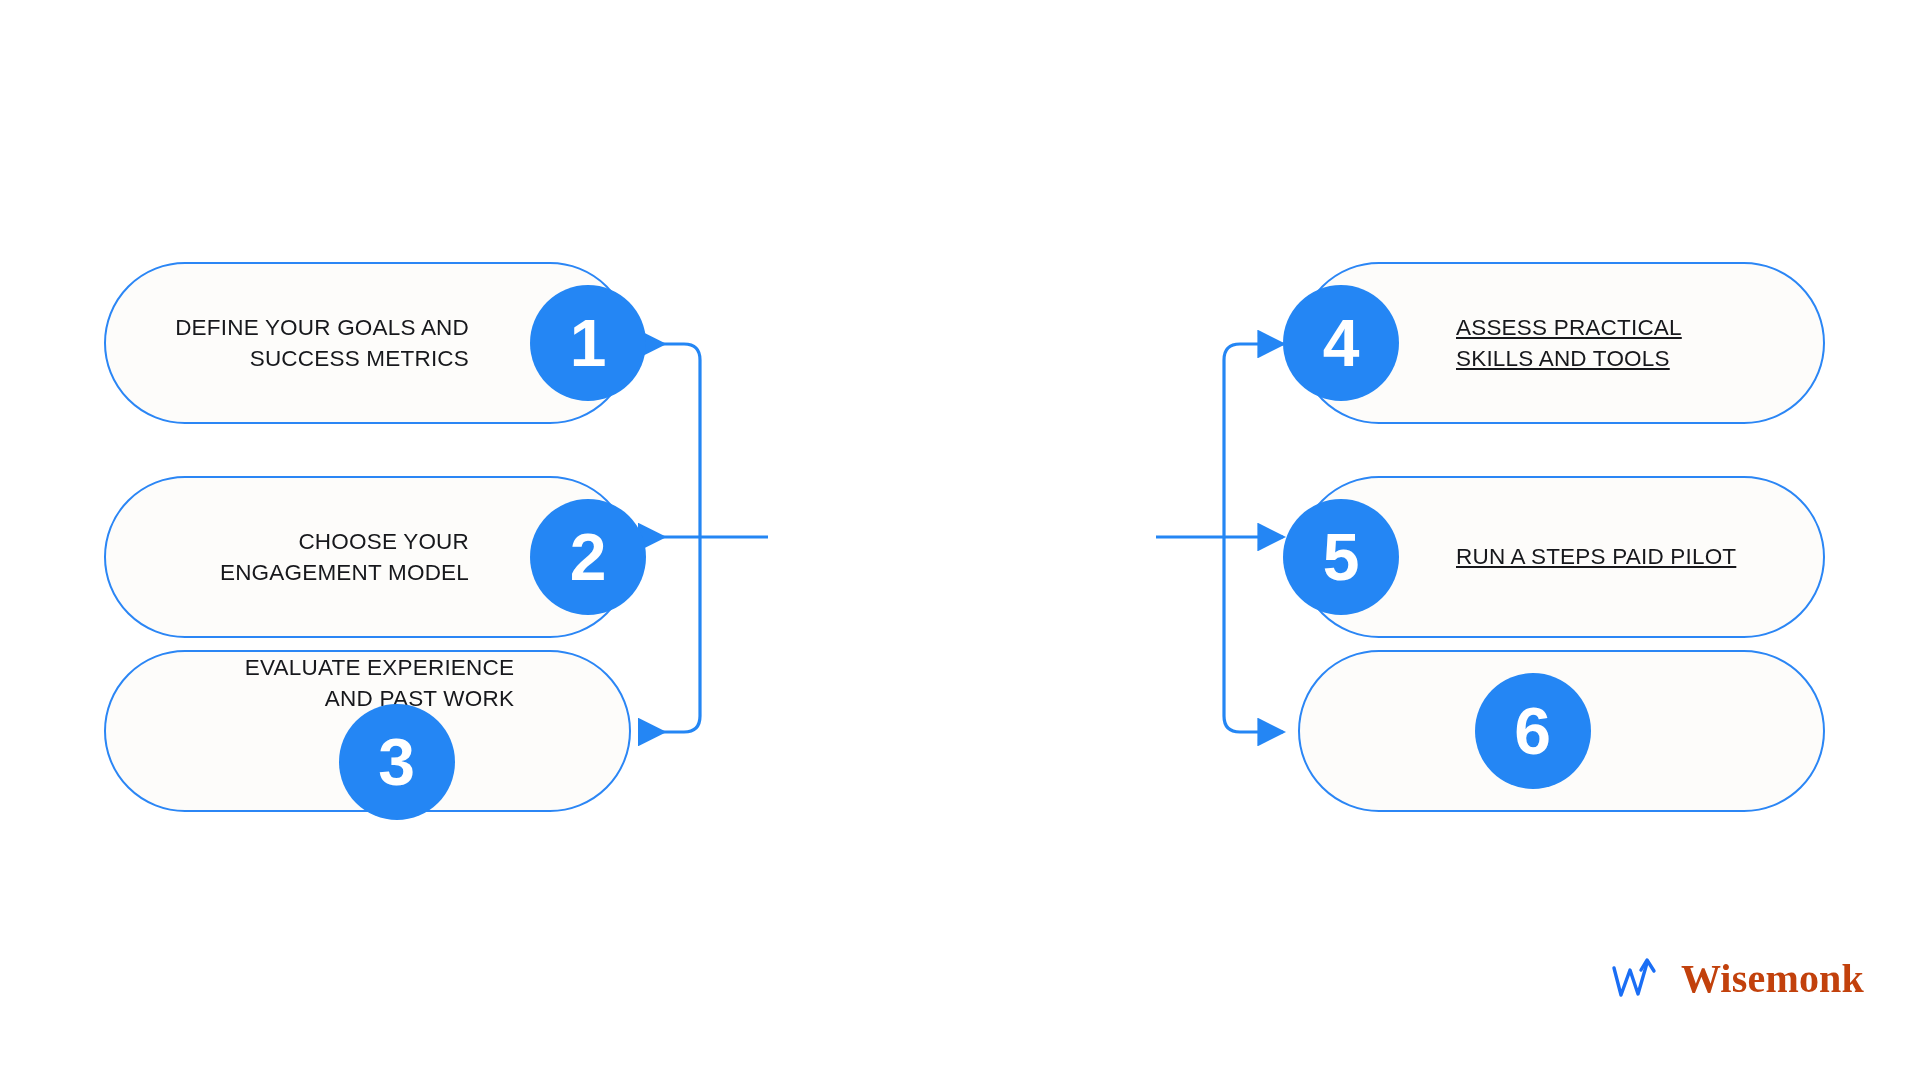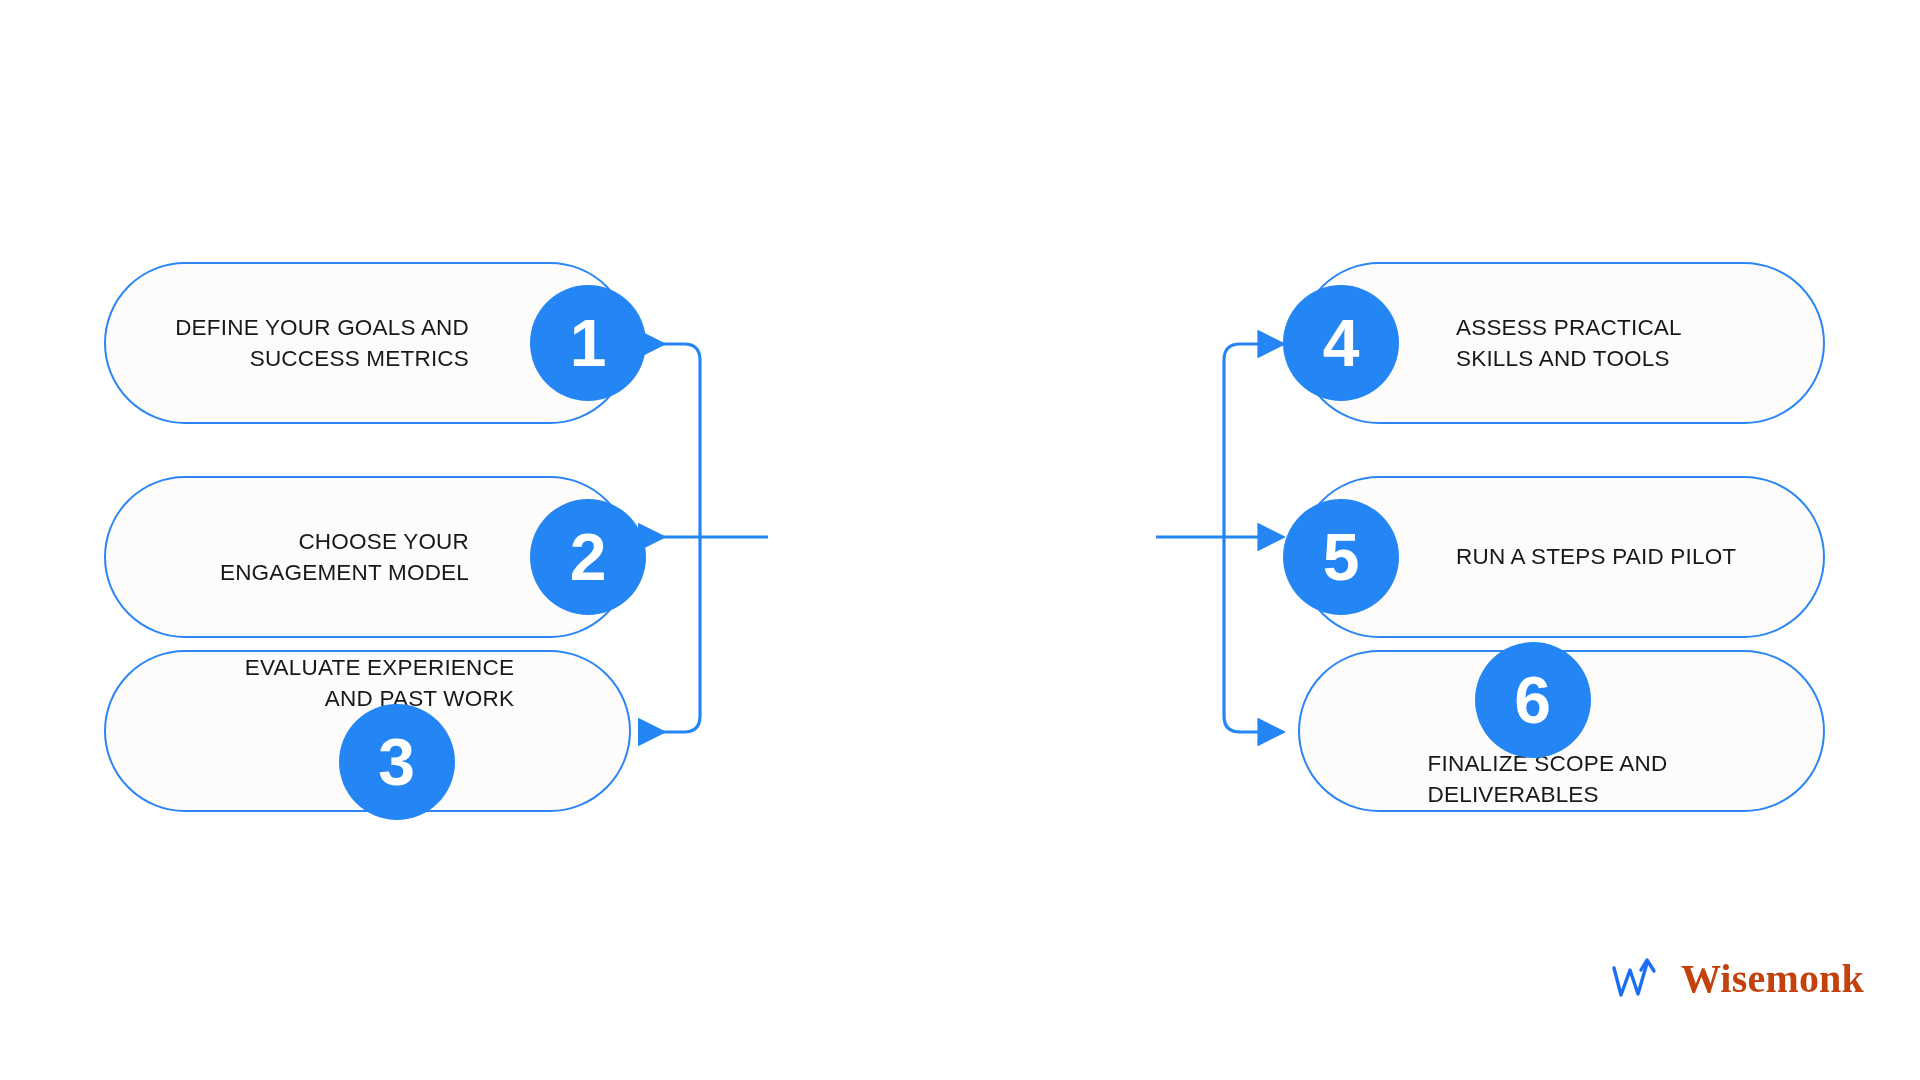--- a/index.html
+++ b/index.html
@@ -84,20 +84,21 @@
     position: absolute;
     left: -17px;
     top: 50%;
     transform: translateY(-50%);
   }
   .card.right .card-label {
     flex: 1;
     text-align: left;
     padding-left: 16px;
     padding-right: 44px;
+    text-decoration: underline;
   }
 
   .badge {
     width: 116px;
     height: 116px;
     border-radius: 50%;
     background: #2486F4;
     color: #ffffff;
     display: flex;
     align-items: center;
@@ -223,22 +224,20 @@
     <div class="badge-slot">
       <div class="badge">5</div>
     </div>
     <div class="card-label">RUN A STEPS PAID PILOT</div>
   </div>
 
   <div class="card right r3">
     <div class="badge-slot">
       <div class="badge">6</div>
     </div>
-    <div class="card-label">FINALIZE SCOPE AND
-DELIVERABLES</div>
   </div>
 
   <div id="brand">
     <svg id="brand-mark" viewBox="0 0 54 48" fill="none">
       <path d="M3 14 L10 41 L19 16 L27 40 L36 9" stroke="#1A6EF5" stroke-width="3.4" stroke-linecap="round" stroke-linejoin="round" fill="none"></path>
       <path d="M30 16 L36 6 L43 17" stroke="#1A6EF5" stroke-width="3.4" stroke-linecap="round" stroke-linejoin="round" fill="none"></path>
     </svg>
     <span id="brand-name">Wisemonk</span>
   </div>
 

